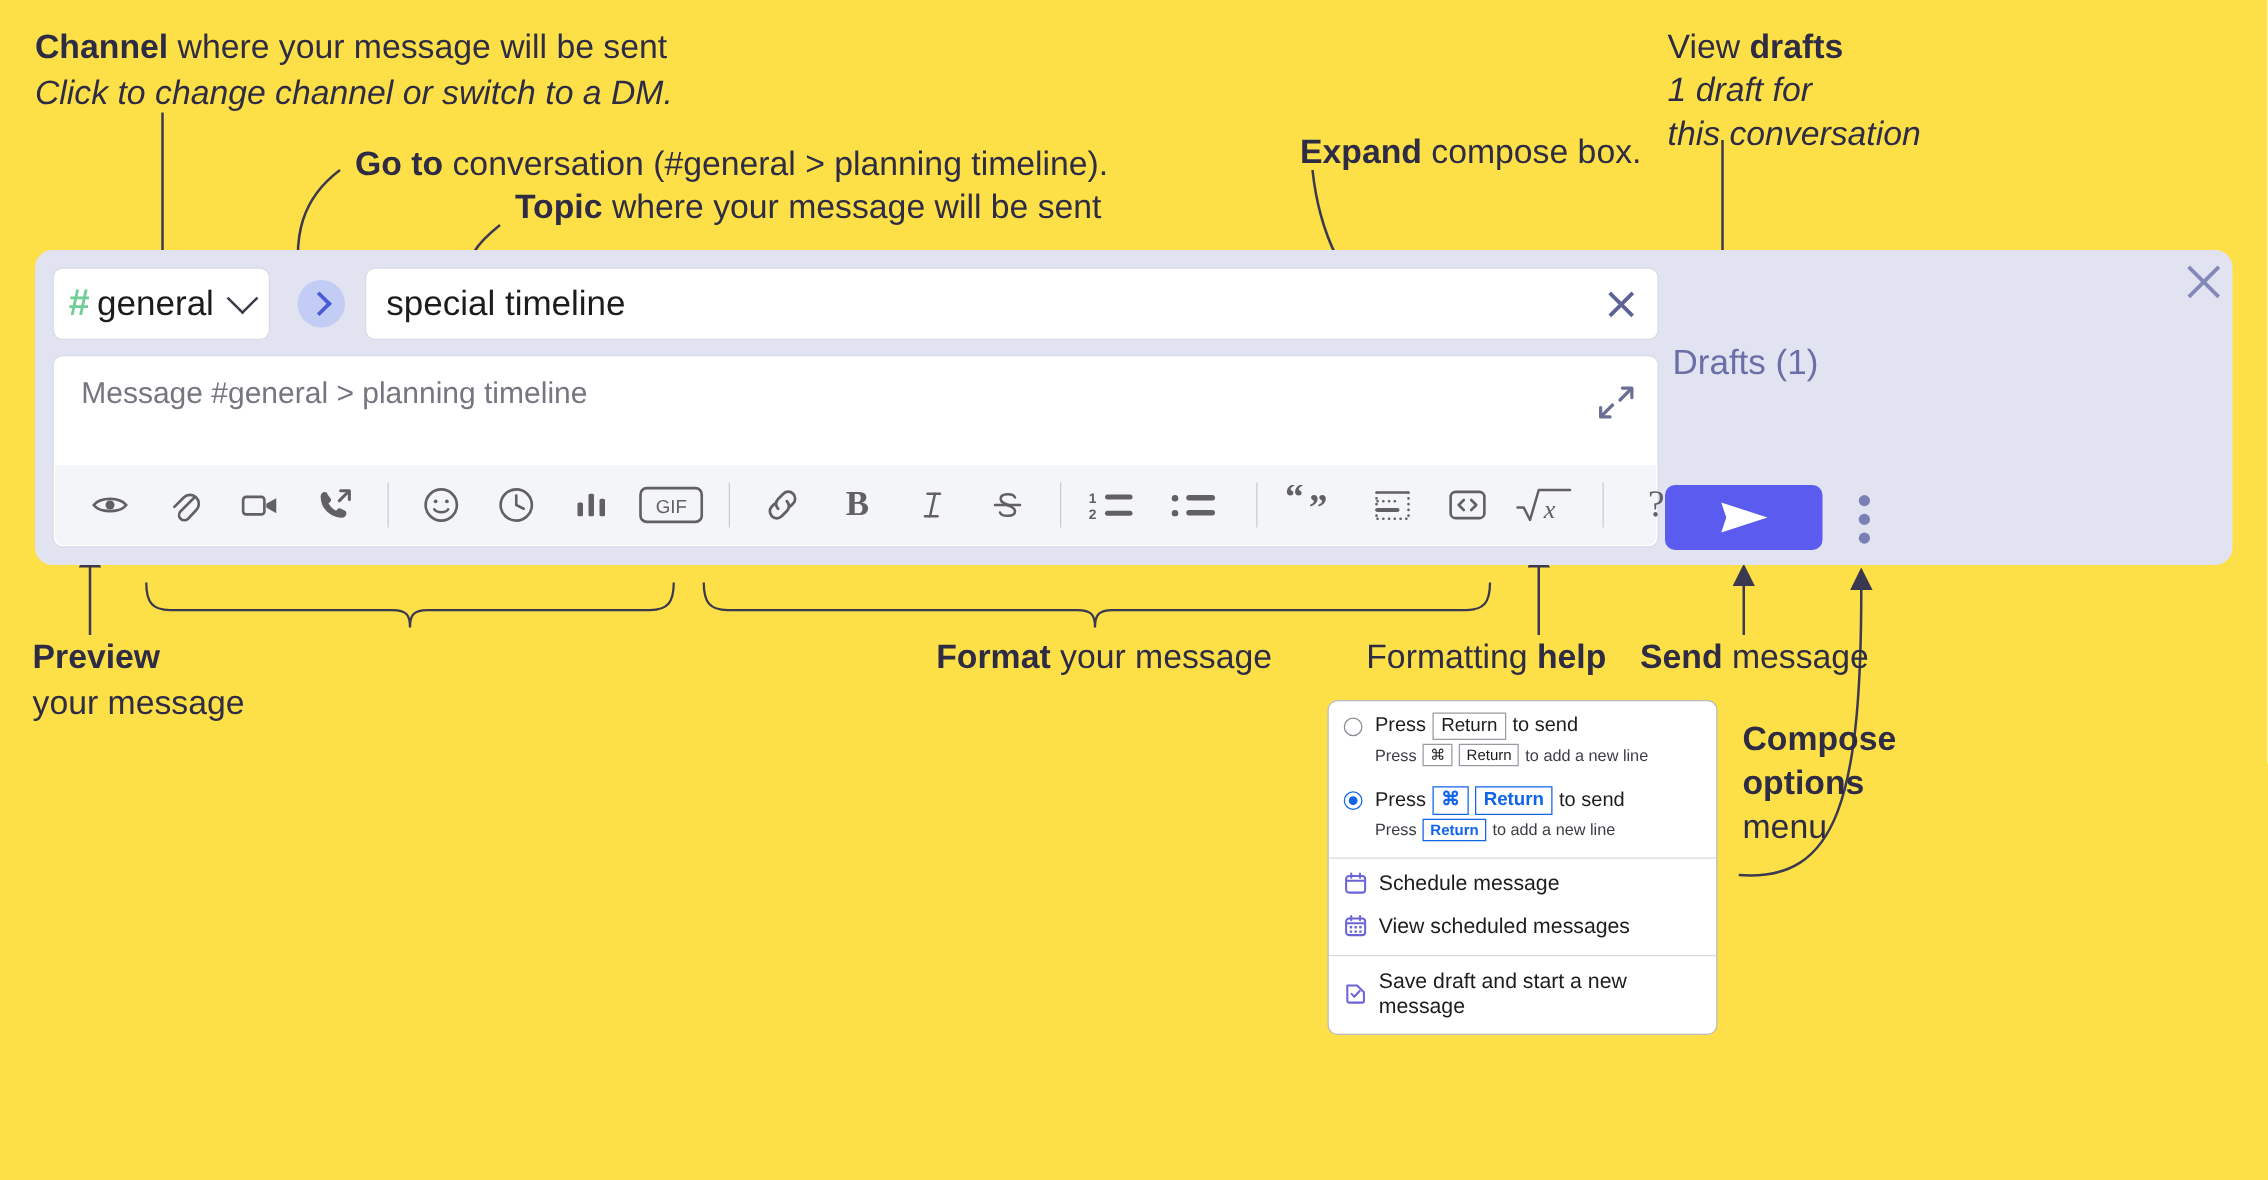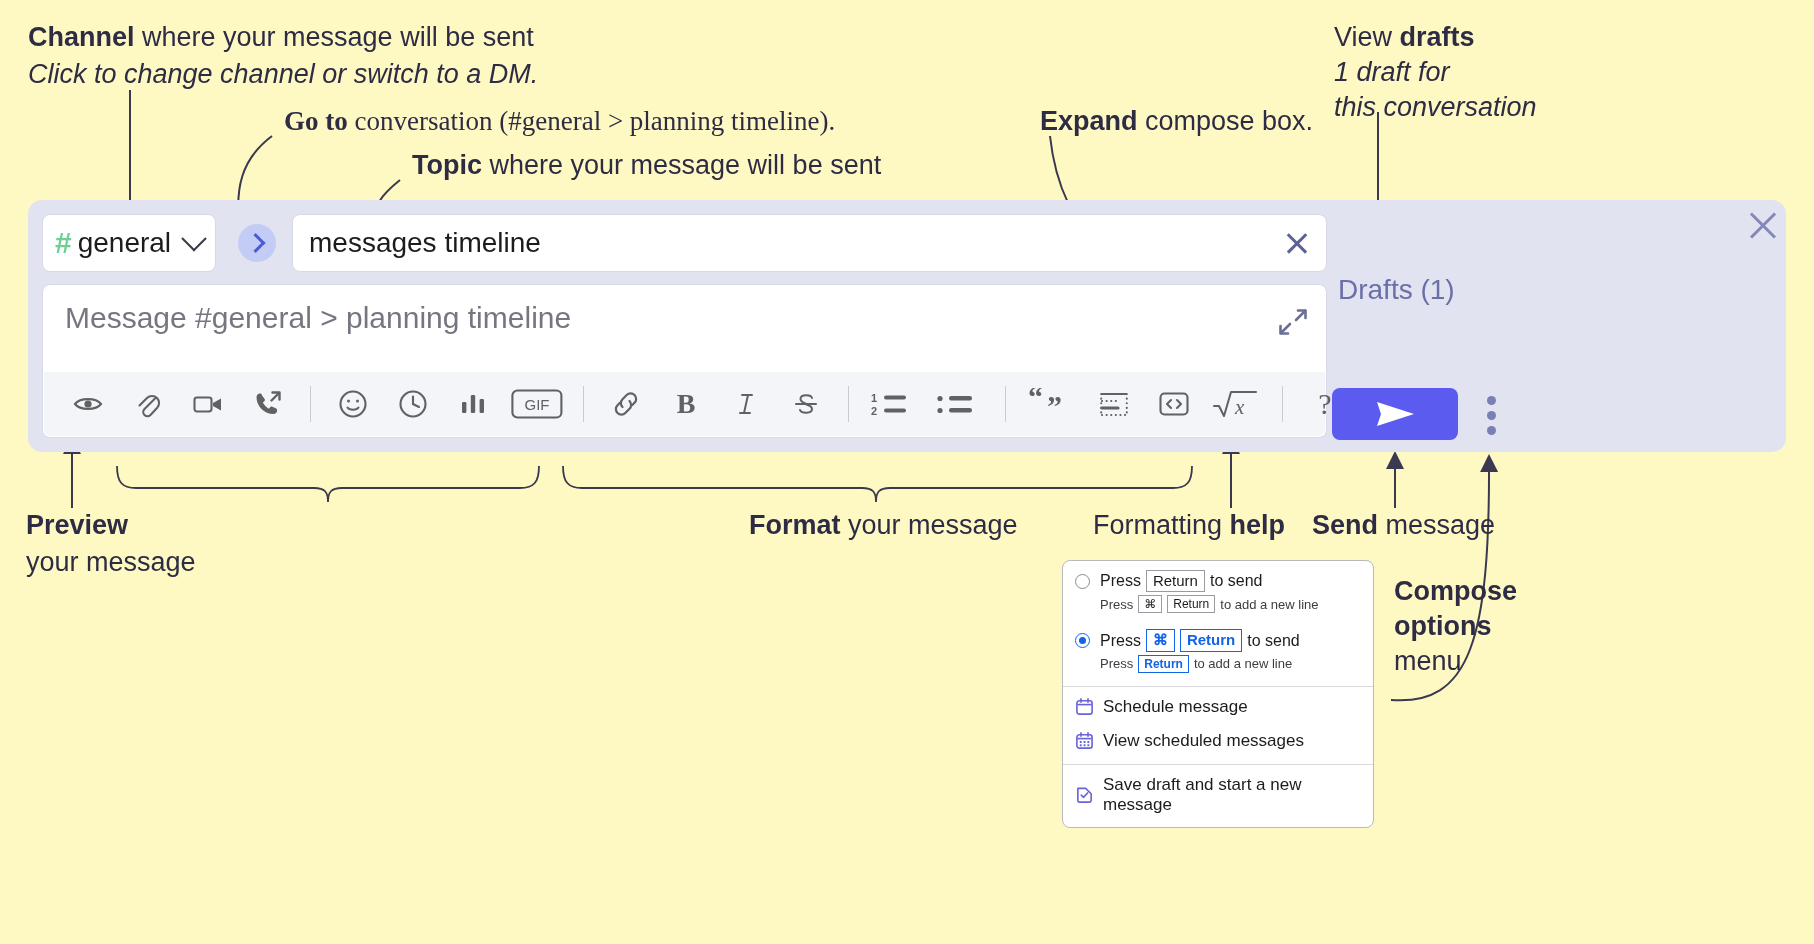--- a/index.html
+++ b/index.html
@@ -9,21 +9,21 @@
   }
   body {
     font-family: "Liberation Sans", sans-serif;
     color: #2b2b40;
   }
   #canvas {
     position: relative;
     width: 1814px;
     height: 944px;
     overflow: hidden;
-    background: #fef9c3;
+    background: #fde047;
   }
   .anno {
     position: absolute;
     font-family: "Liberation Sans", sans-serif;
     font-size: 27px;
     line-height: 1.18;
     color: #2e2c44;
     white-space: nowrap;
   }
   .anno b { font-weight: 700; }
@@ -158,21 +158,21 @@
     height: 154px;
     background: #ffffff;
     border: 1px solid #d7d9e7;
     border-radius: 8px;
     box-sizing: border-box;
   }
   #msg-placeholder {
     position: absolute;
     left: 22px;
     top: 16px;
-    font-size: 30px;
+    font-size: 24px;
     color: #767680;
   }
   #expand-icon {
     position: absolute;
     right: 18px;
     top: 22px;
     width: 30px;
     height: 30px;
     cursor: pointer;
   }
@@ -389,21 +389,21 @@
       <path d="M563,466 C563,482 568,488 582,488 L862,488 C873,488 876,492 876,502
                C876,492 879,488 890,488 L1173,488 C1187,488 1192,482 1192,466"></path>
     </g>
   </svg>
 
   <div class="anno" style="left:28px; top:22px;">
     <div><b>Channel</b><span> where your message will be sent</span></div>
     <div class="it" style="margin-top:5px;">Click to change channel or switch to a DM.</div>
   </div>
 
-  <div class="anno" style="left:284px; top:106px;font-family:Liberation Serif, serif;">
+  <div class="anno" style="left:284px; top:116px;">
     <b>Go to</b><span> conversation (#general &gt; planning timeline).</span>
   </div>
 
   <div class="anno" style="left:412px; top:150px;">
     <b>Topic</b><span> where your message will be sent</span>
   </div>
 
   <div class="anno" style="left:1040px; top:106px;">
     <b>Expand</b><span> compose box.</span>
   </div>
@@ -448,21 +448,21 @@
           <span id="hash-icon">#</span>
           <span id="channel-name">general</span>
           <span class="chev"></span>
         </div>
 
         <div id="goto-btn">
           <span class="g-chev"></span>
         </div>
 
         <div id="topic-field">
-          <span id="topic-value">messages timeline</span>
+          <span id="topic-value">special timeline</span>
           <span id="topic-clear"></span>
         </div>
       </div>
 
       <div id="msgbox">
         <div id="msg-placeholder">Message #general &gt; planning timeline</div>
 
         <span id="expand-icon">
           <svg width="30" height="30" viewBox="0 0 30 30" fill="none" stroke="#6b6f95" stroke-width="2.6" stroke-linecap="round" stroke-linejoin="round">
             <path d="M27 4 L18 13"></path>

